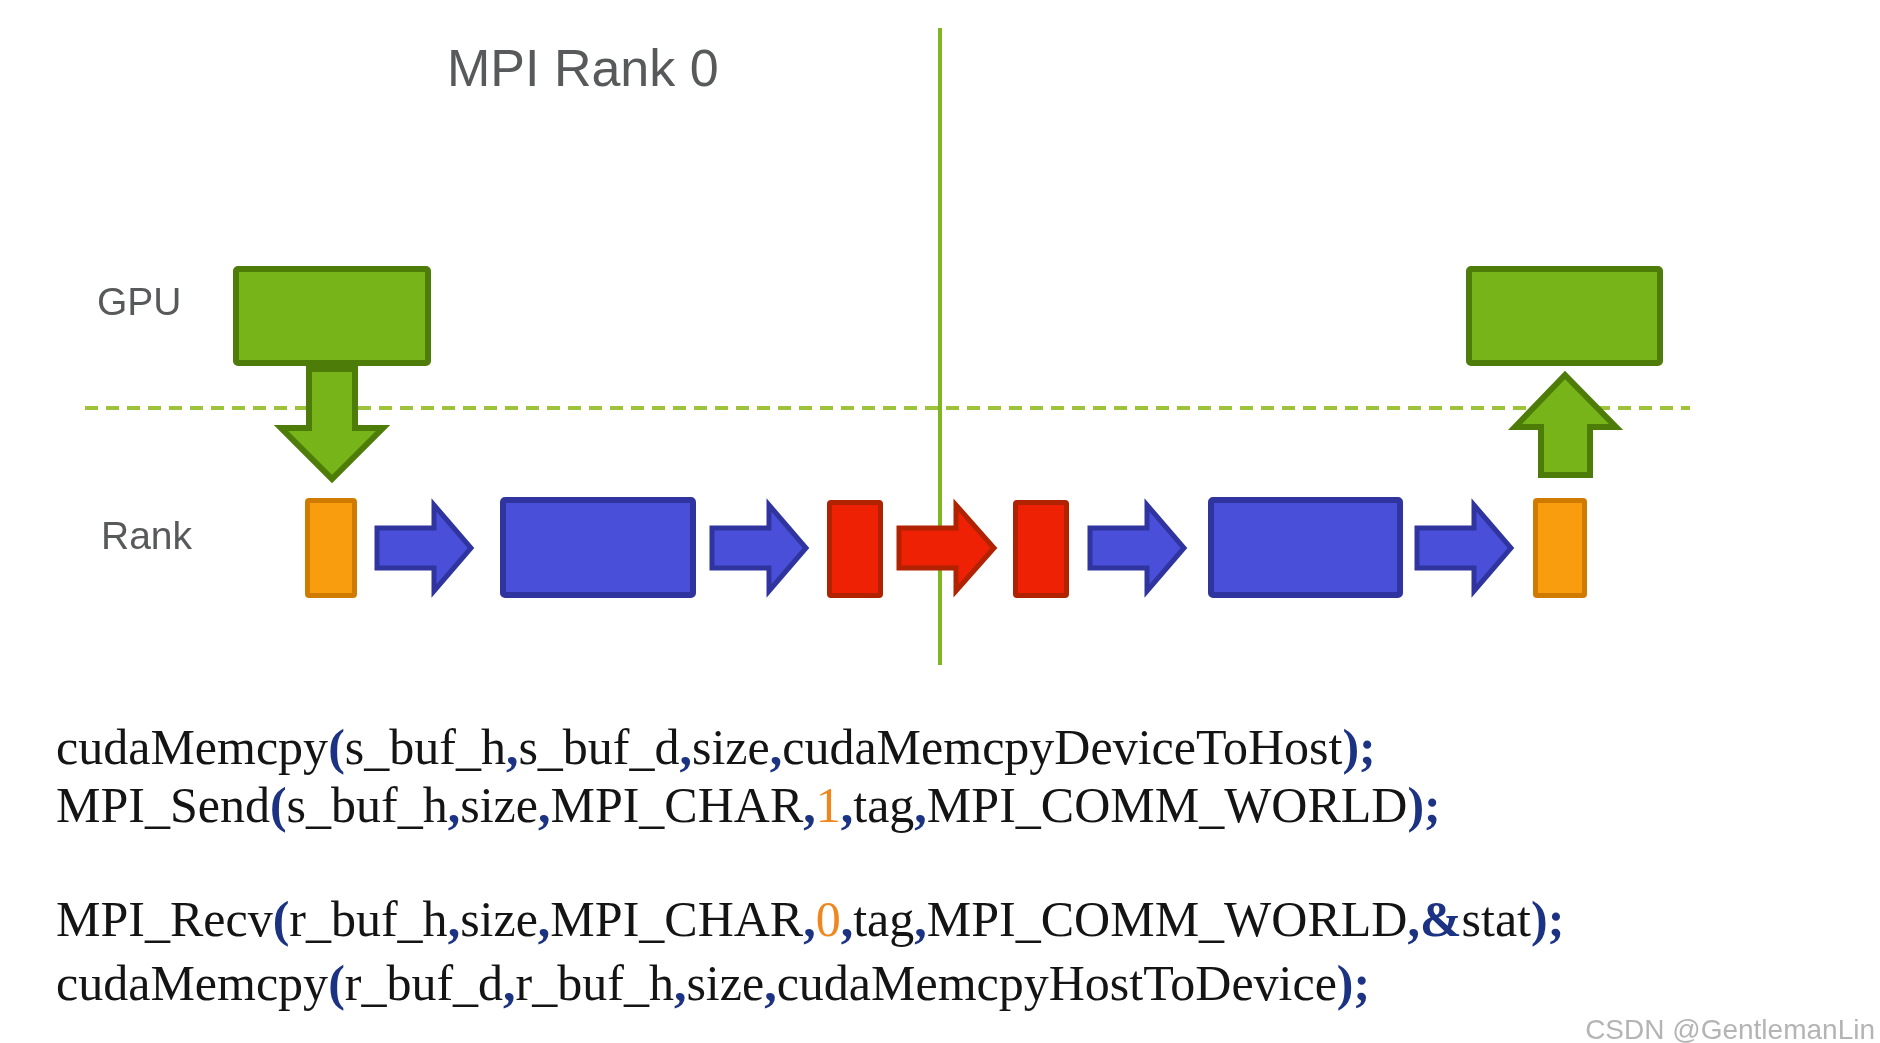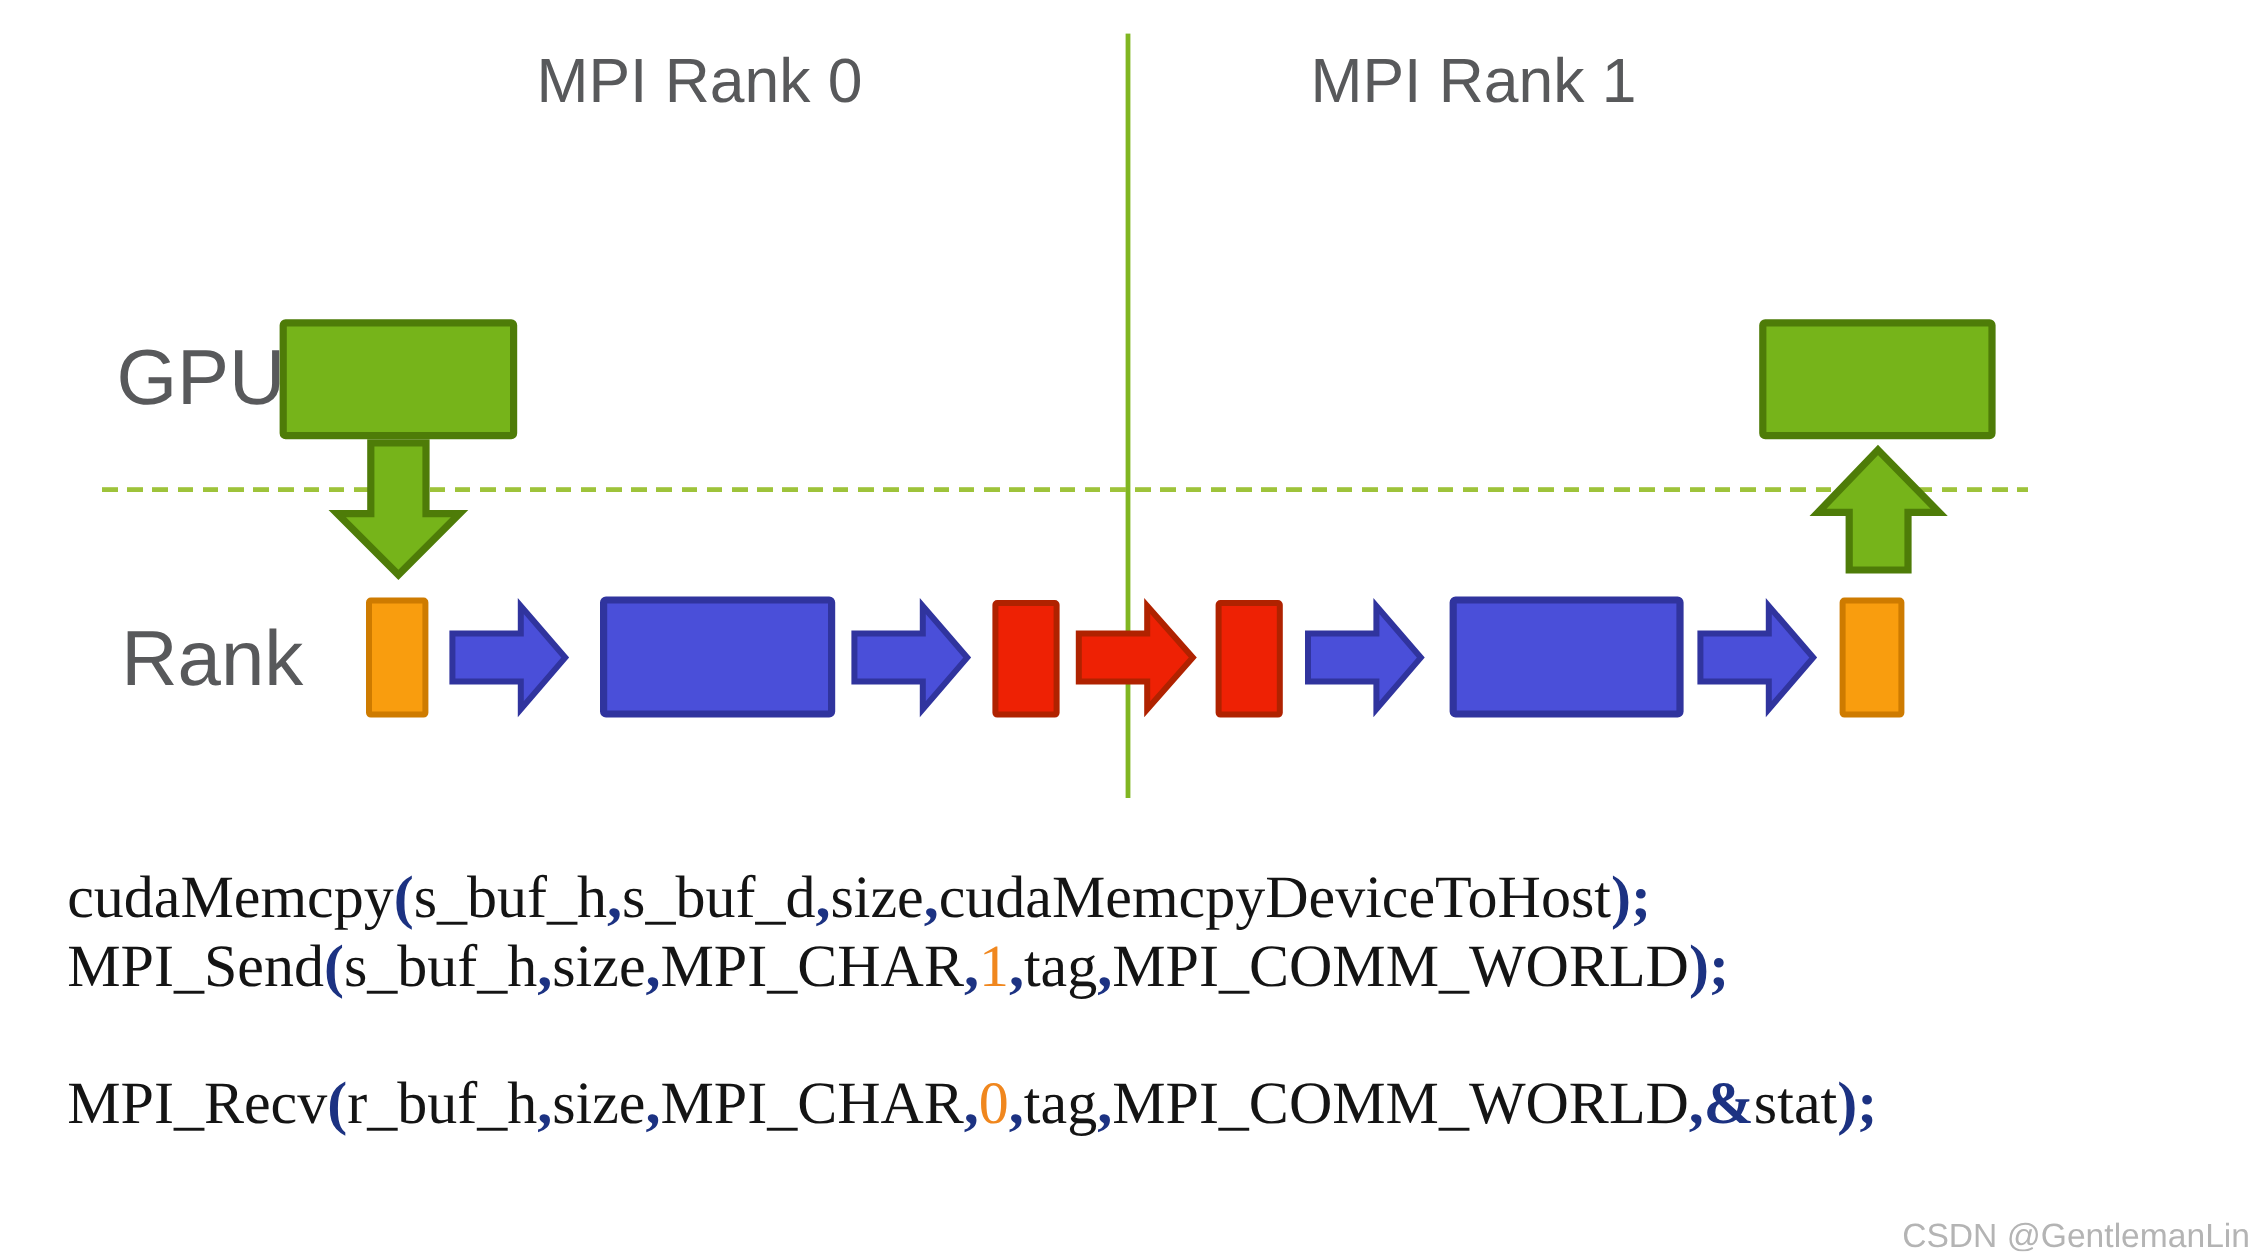--- a/index.html
+++ b/index.html
@@ -13,21 +13,21 @@
   html,body{margin:0;padding:0;background:#ffffff;}
   .stage{
     position:relative; width:1880px; height:1043px; background:#ffffff;
     overflow:hidden; font-family:"Liberation Sans", sans-serif;
   }
   .rank-label{
     position:absolute; color:var(--label-gray); font-size:52px; line-height:1;
     white-space:nowrap;
   }
   .side-label{
-    position:absolute; color:var(--label-gray); font-size:65px; line-height:1;
+    position:absolute; color:var(--label-gray); font-size:39px; line-height:1;
     white-space:nowrap;
   }
   .vline{position:absolute; background:var(--green-line);}
   .dashline{
     position:absolute; height:4px;
     background:repeating-linear-gradient(to right, var(--green-dash) 0 13px, transparent 13px 21px);
   }
   .box{position:absolute; box-sizing:border-box;}
   .gpu-box{background:var(--green-fill); border:6px solid var(--green-border); border-radius:5px;}
   .blue-box{background:var(--blue-fill); border:6px solid var(--blue-border); border-radius:5px;}
@@ -48,21 +48,20 @@
     position:absolute; right:5px; top:1013px; color:var(--watermark-gray);
     font-size:28px; line-height:1.2; white-space:nowrap;
   }
 </style>
 </head>
 <body>
 
 <div class="stage">
 
   <div class="rank-label" style="left:447px; top:42px;text-align:right;">MPI Rank 0</div>
-  <div class="rank-label" style="left:1092px; top:42px;">MPI Rank 1</div>
 
   <div class="vline" style="left:938px; top:28px; width:4px; height:637px;"></div>
   <div class="dashline" style="left:85px; top:406px; width:1605px;"></div>
 
   <div class="side-label" style="left:97px; top:282px;">GPU</div>
   <div class="side-label" style="left:101px; top:516px;">Rank</div>
 
   <div class="box gpu-box" style="left:233px; top:266px; width:198px; height:100px;"></div>
   <div class="box gpu-box" style="left:1466px; top:266px; width:197px; height:100px;"></div>
 
@@ -93,16 +92,17 @@
   </svg>
   <div class="box blue-box" style="left:1208px; top:497px; width:195px; height:101px;"></div>
   <svg class="arrow arrow-blue" style="left:1414px; top:498px;" width="104" height="100" viewBox="0 0 104 100">
     <polygon points="3,30 60,30 60,7 97,50 60,93 60,70 3,70"></polygon>
   </svg>
   <div class="box orange-box" style="left:1533px; top:498px; width:54px; height:100px;"></div>
 
   <div class="code-line" style="top:720px;"><span class="tk-k">cudaMemcpy</span><span class="tk-p">(</span><span class="tk-k">s_buf_h</span><span class="tk-p">,</span><span class="tk-k">s_buf_d</span><span class="tk-p">,</span><span class="tk-k">size</span><span class="tk-p">,</span><span class="tk-k">cudaMemcpyDeviceToHost</span><span class="tk-p">);</span></div>
   <div class="code-line" style="top:778px;"><span class="tk-k">MPI_Send</span><span class="tk-p">(</span><span class="tk-k">s_buf_h</span><span class="tk-p">,</span><span class="tk-k">size</span><span class="tk-p">,</span><span class="tk-k">MPI_CHAR</span><span class="tk-p">,</span><span class="tk-n">1</span><span class="tk-p">,</span><span class="tk-k">tag</span><span class="tk-p">,</span><span class="tk-k">MPI_COMM_WORLD</span><span class="tk-p">);</span></div>
   <div class="code-line" style="top:892px;"><span class="tk-k">MPI_Recv</span><span class="tk-p">(</span><span class="tk-k">r_buf_h</span><span class="tk-p">,</span><span class="tk-k">size</span><span class="tk-p">,</span><span class="tk-k">MPI_CHAR</span><span class="tk-p">,</span><span class="tk-n">0</span><span class="tk-p">,</span><span class="tk-k">tag</span><span class="tk-p">,</span><span class="tk-k">MPI_COMM_WORLD</span><span class="tk-p">,</span><span class="tk-p">&amp;</span><span class="tk-k">stat</span><span class="tk-p">);</span></div>
+  <div class="code-line" style="top:956px;"><span class="tk-k">cudaMemcpy</span><span class="tk-p">(</span><span class="tk-k">r_buf_d</span><span class="tk-p">,</span><span class="tk-k">r_buf_h</span><span class="tk-p">,</span><span class="tk-k">size</span><span class="tk-p">,</span><span class="tk-k">cudaMemcpyHostToDevice</span><span class="tk-p">);</span></div>
 
   <div class="watermark">CSDN @GentlemanLin</div>
 
 </div>
 
 </body></html>

